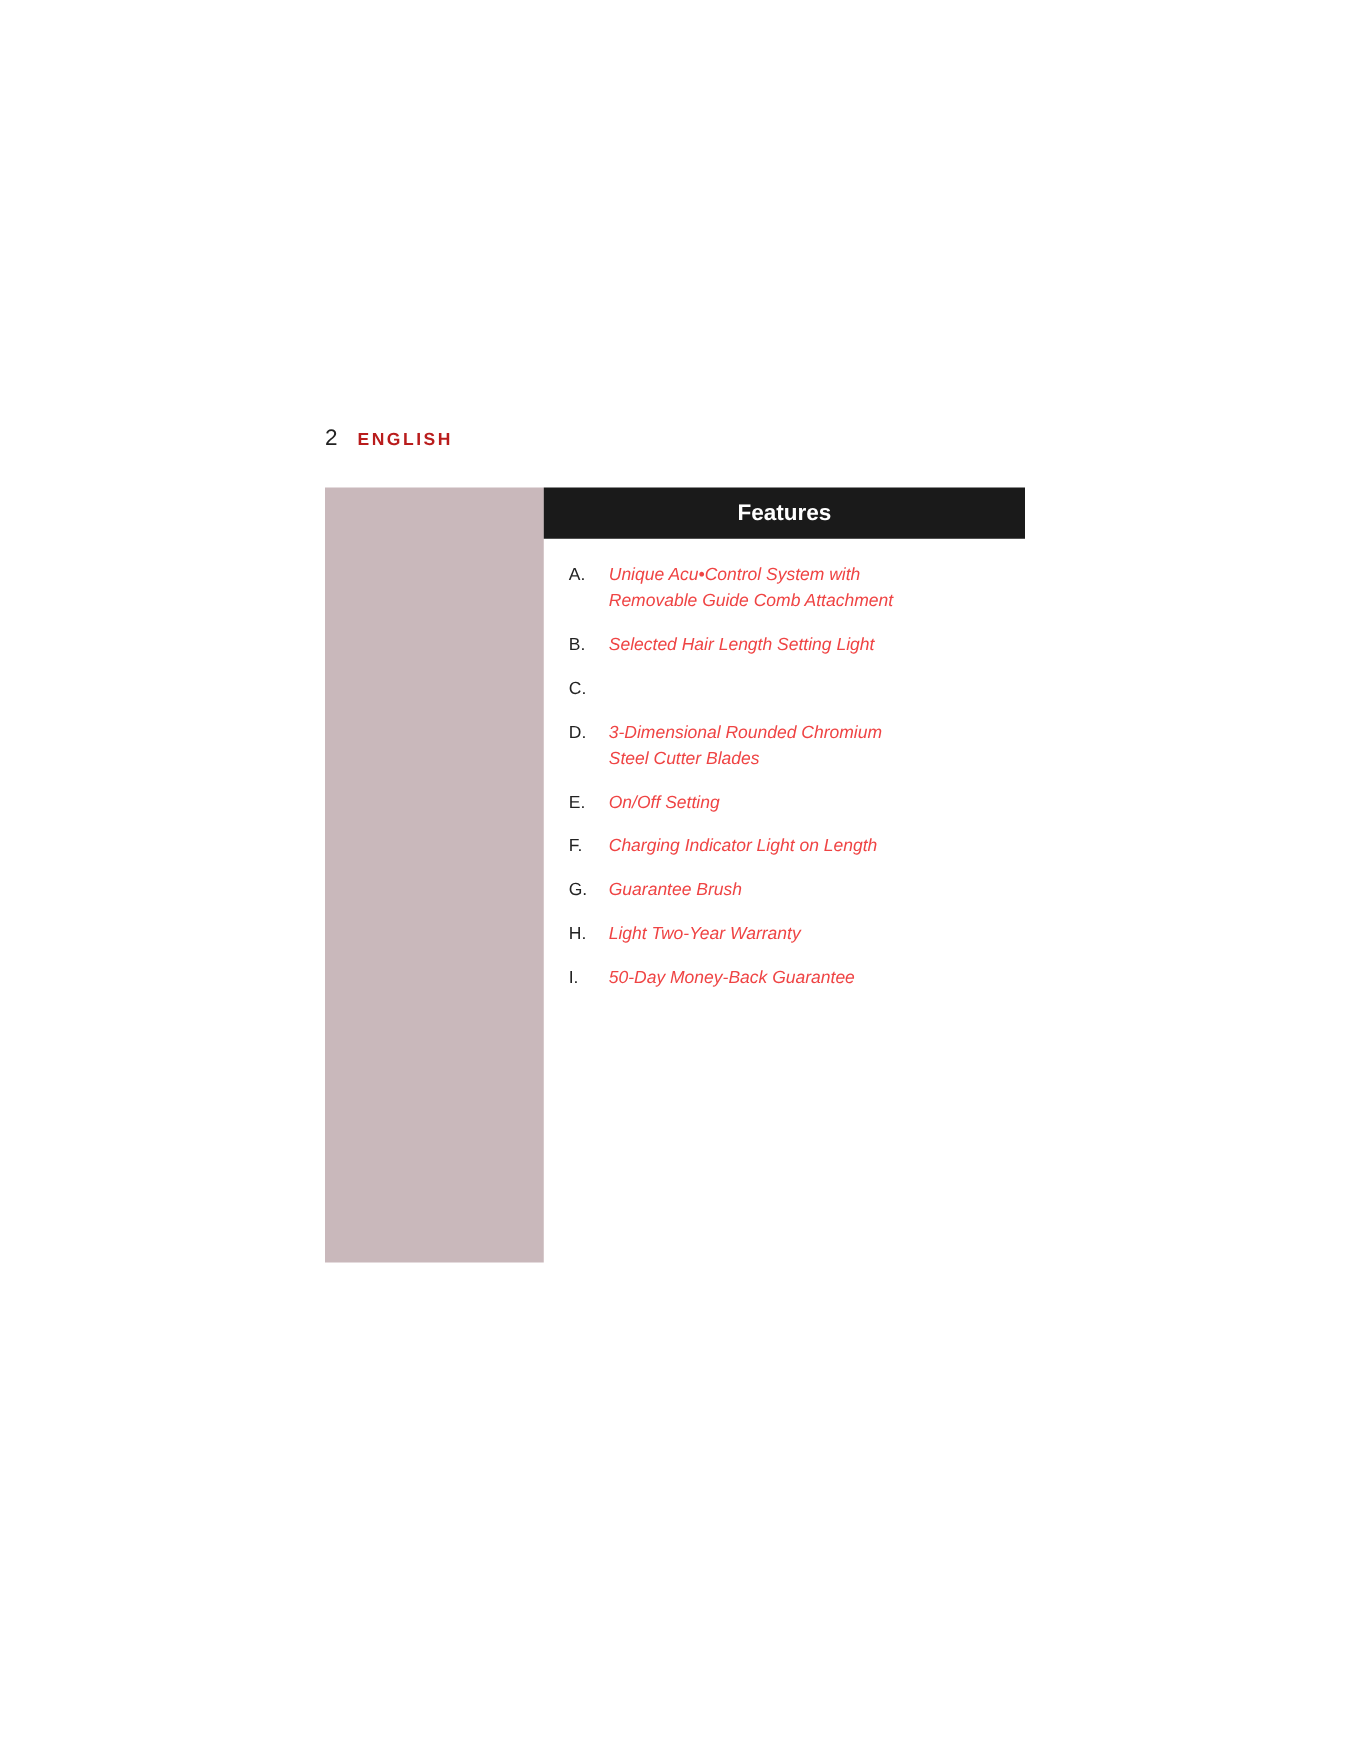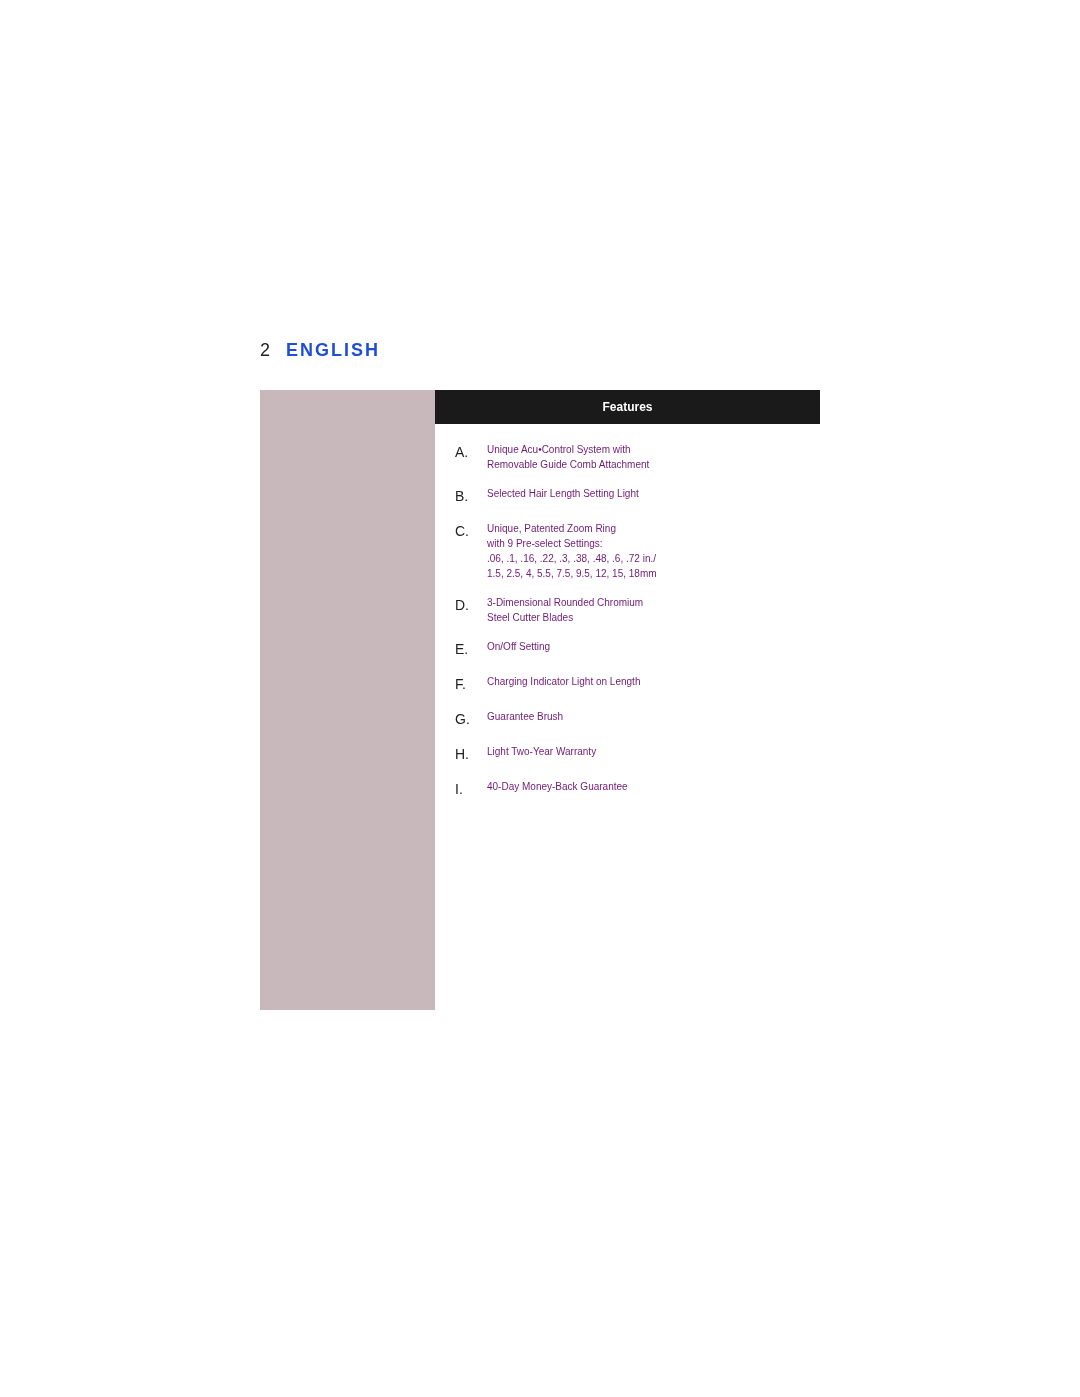--- a/index.html
+++ b/index.html
@@ -33,40 +33,40 @@
       gap: 16px;
     }
 
     .page-number {
       font-size: 18px;
       color: #222;
       font-weight: normal;
     }
 
     .section-title-english {
-      font-size: 18px;
+      font-size: 14px;
       font-weight: bold;
-      color: #1d4ed8;
+      color: #b91c1c;
       letter-spacing: 2px;
       text-transform: uppercase;
     }
 
     .sidebar-block {
       position: absolute;
       top: 390px;
       left: 260px;
       width: 175px;
       height: 620px;
       background: #c9b8bb;
     }
 
     .features-header-bar {
       background: #1a1a1a;
       color: #ffffff;
-      font-size: 12px;
+      font-size: 18px;
       font-weight: bold;
       text-align: center;
       padding: 10px 20px;
       width: 385px;
       margin-left: 175px;
     }
 
     .features-list {
       margin-left: 175px;
       padding: 18px 20px;
@@ -81,23 +81,24 @@
       line-height: 1.5;
     }
 
     .feature-letter {
       min-width: 32px;
       font-size: 14px;
       color: #222;
     }
 
     .feature-text {
-      font-size: 10px;
-      color: #701a75;
+      font-size: 14px;
+      color: #ef4444;
       line-height: 1.5;
+      font-style: italic;
     }
   </style>
 </head>
 <body>
 
 <div class="page">
 
   <div class="page-number-section">
     <span class="page-number">2</span>
     <span class="section-title-english">ENGLISH</span>
@@ -117,21 +118,20 @@
         <span class="feature-text">Unique Acu•Control System with<br>Removable Guide Comb Attachment</span>
       </div>
 
       <div class="feature-item">
         <span class="feature-letter">B.</span>
         <span class="feature-text">Selected Hair Length Setting Light</span>
       </div>
 
       <div class="feature-item">
         <span class="feature-letter">C.</span>
-        <span class="feature-text">Unique, Patented Zoom Ring<br>with 9 Pre-select Settings:<br>.06, .1, .16, .22, .3, .38, .48, .6, .72 in./<br>1.5, 2.5, 4, 5.5, 7.5, 9.5, 12, 15, 18mm</span>
       </div>
 
       <div class="feature-item">
         <span class="feature-letter">D.</span>
         <span class="feature-text">3-Dimensional Rounded Chromium<br>Steel Cutter Blades</span>
       </div>
 
       <div class="feature-item">
         <span class="feature-letter">E.</span>
         <span class="feature-text">On/Off Setting</span>
@@ -147,19 +147,19 @@
         <span class="feature-text">Guarantee Brush</span>
       </div>
 
       <div class="feature-item">
         <span class="feature-letter">H.</span>
         <span class="feature-text">Light Two-Year Warranty</span>
       </div>
 
       <div class="feature-item">
         <span class="feature-letter">I.</span>
-        <span class="feature-text">40-Day Money-Back Guarantee</span>
+        <span class="feature-text">50-Day Money-Back Guarantee</span>
       </div>
 
     </div>
   </div>
 
 </div>
 
 </body></html>

